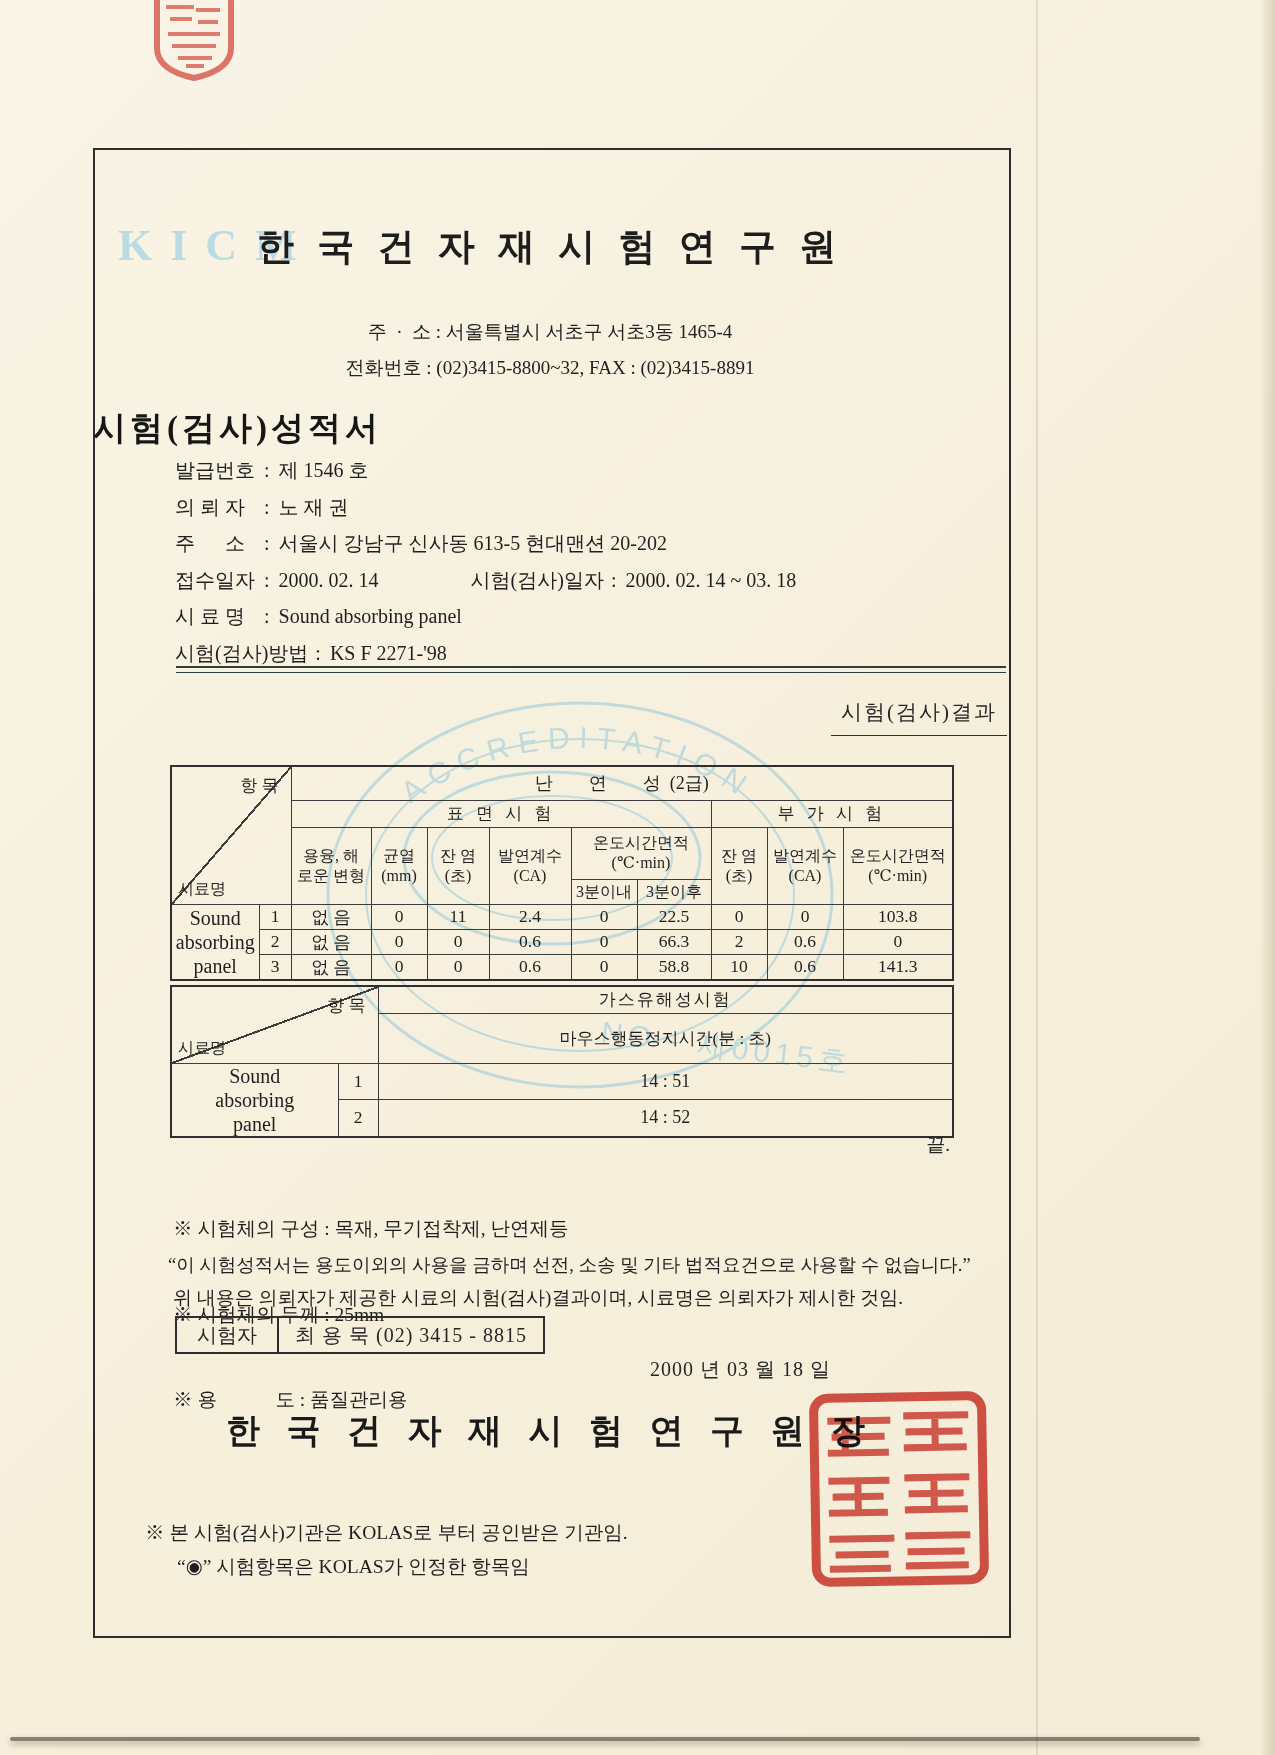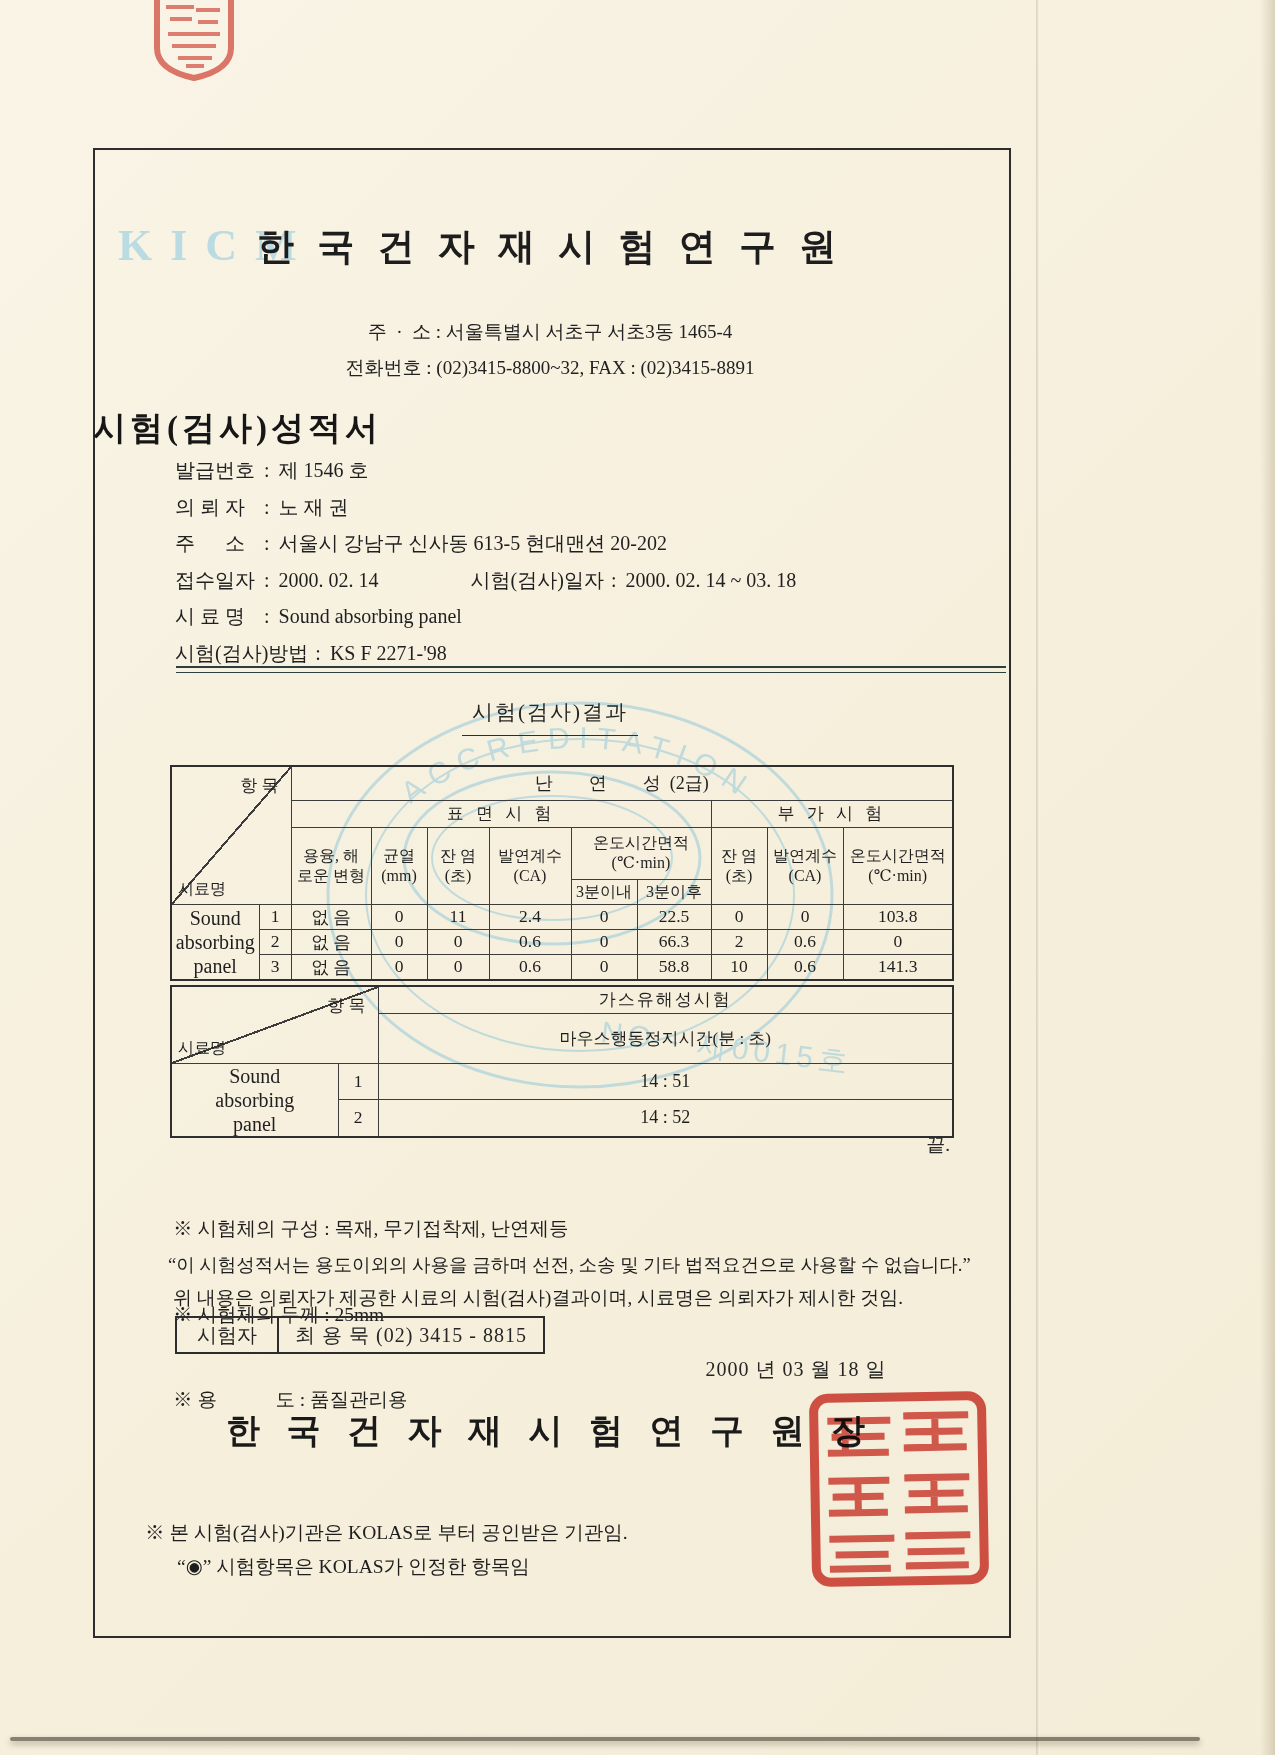--- a/index.html
+++ b/index.html
@@ -37,21 +37,21 @@
   .fields{left:175px;top:452px;width:790px;font-size:20px;line-height:36.5px;color:#1f1f1f;}
   .frow{display:flex;}
   .fgroup{display:flex;}
   .fgroup.second{margin-left:92px;}
   .flabel{display:inline-block;min-width:82px;white-space:pre;}
   .fcolon{margin:0 9px 0 7px;}
 
   .double-rule{left:176px;top:666px;width:830px;height:4px;
     border-top:2.5px solid #2c3f3f;border-bottom:1.5px solid #2c3f3f;}
 
-  .results-title-wrap{left:93px;top:698px;width:914px;text-align:center;}
+  .results-title-wrap{left:93px;top:698px;width:914px;text-align:right;}
   .results-title{display:inline-block;font-size:21px;letter-spacing:2px;padding:0 10px 9px 10px;
     border-bottom:1.5px solid #2e2e2e;}
 
   
   .rtable{position:absolute;border-collapse:collapse;table-layout:fixed;border:2px solid #2f2f2f;}
   .rtable td,.rtable th{border:1px solid #3c3c3c;padding:0;text-align:center;vertical-align:middle;
     font-weight:normal;color:#1f1f1f;}
   .t1{left:170px;top:765px;width:782px;}
   .t2{left:170px;top:985px;width:782px;}
   .r-cat{height:34px;} .r-grp{height:27px;} .r-col{height:52px;} .r-sub{height:25px;} .r-data{height:25px;}
@@ -72,21 +72,21 @@
   .end-mark{left:870px;top:1132px;width:80px;text-align:right;font-size:19px;}
 
   .notes{left:173px;top:1158px;font-size:19.5px;line-height:28.5px;white-space:pre;color:#1e1e1e;}
   .disc1{left:168px;top:1252px;width:830px;font-size:18.5px;white-space:nowrap;color:#1e1e1e;}
   .disc2{left:173px;top:1285px;width:830px;font-size:19px;color:#1e1e1e;}
 
   .tester-box{left:175px;top:1316px;height:34px;border:2px solid #2d2d2d;display:flex;align-items:stretch;font-size:20px;}
   .tester-box .tb-label{width:100px;display:flex;align-items:center;justify-content:center;border-right:2px solid #2d2d2d;}
   .tester-box .tb-value{display:flex;align-items:center;padding:0 16px;letter-spacing:1px;}
 
-  .issue-date{left:650px;top:1356px;width:292px;text-align:center;font-size:20px;letter-spacing:1px;font-family:Liberation Serif, serif;}
+  .issue-date{left:650px;top:1356px;width:292px;text-align:left;font-size:20px;letter-spacing:1px;font-family:Liberation Serif, serif;}
 
   .signature{left:93px;top:1408px;width:914px;text-align:center;font-size:34px;font-weight:600;
     letter-spacing:9px;color:#1a1a1a;}
 
   .footer-notes{left:145px;top:1516px;font-size:19.5px;line-height:34px;color:#1e1e1e;}
   .footer-notes .fn2{padding-left:32px;}
 
   .stamp{mix-blend-mode:multiply;}
 </style>
 </head>

